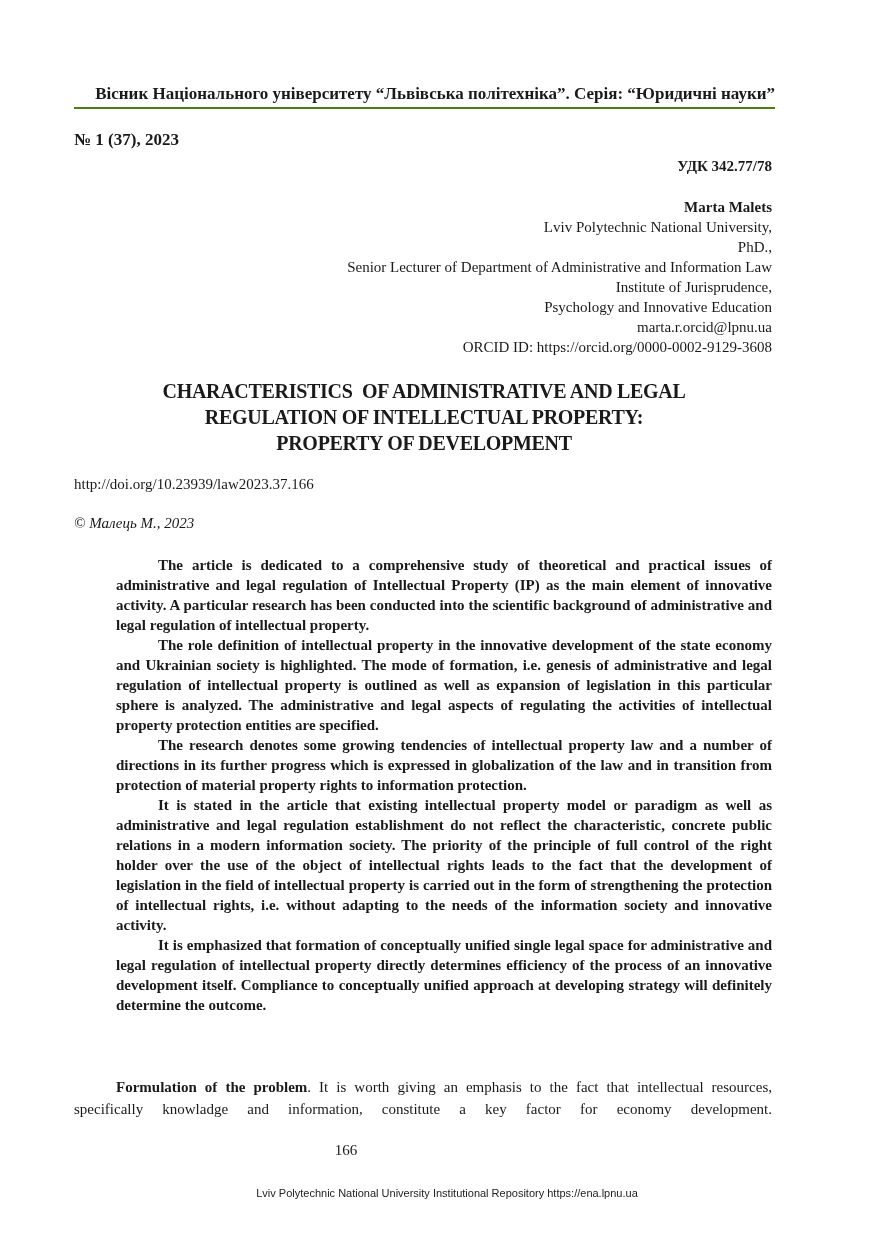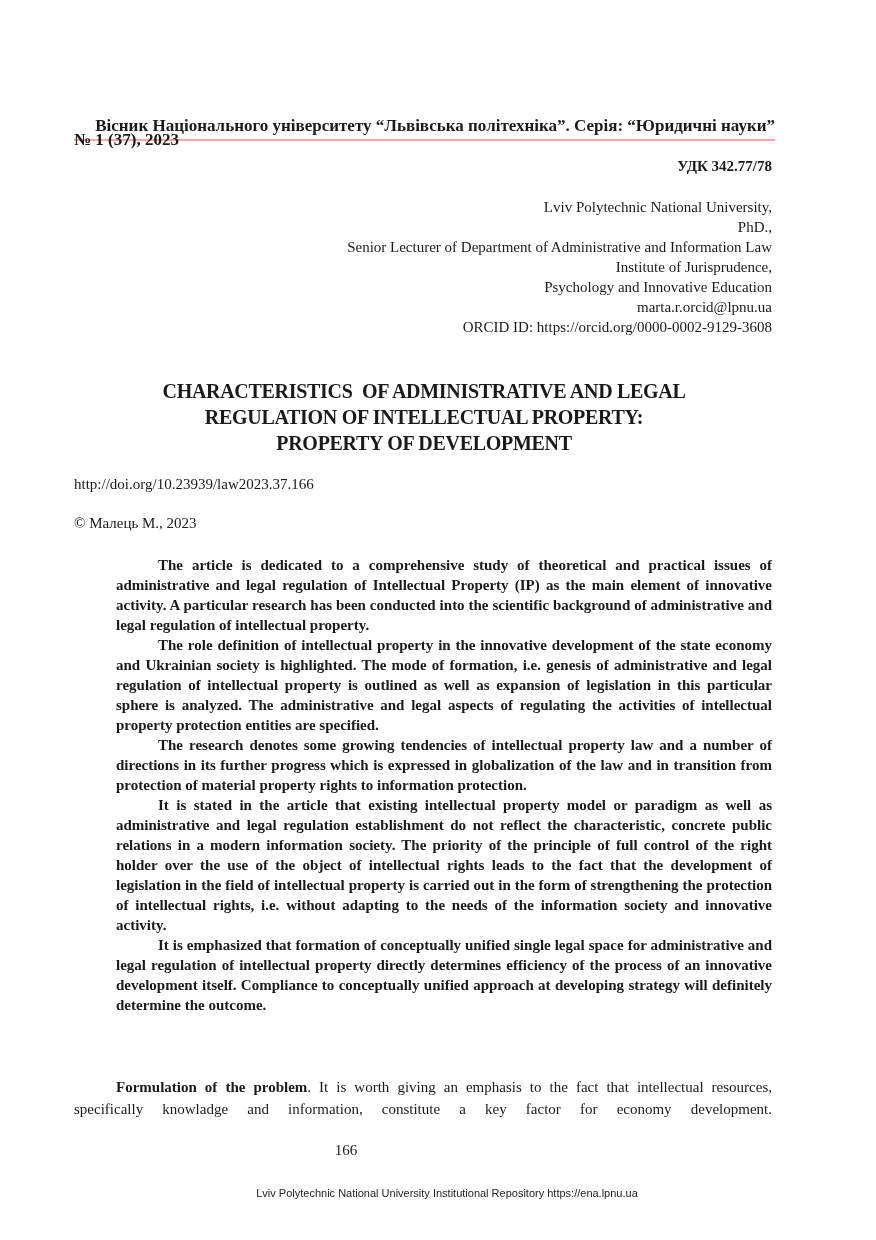--- a/index.html
+++ b/index.html
@@ -6,21 +6,21 @@
   body {
     width: 876px; height: 1240px; position: relative; overflow: hidden;
     font-family: "Liberation Serif", serif; color: #1a1a1a;
   }
   .page { position: absolute; left: 0; top: 0; width: 876px; height: 1240px; }
 
   .journal-header {
     position: absolute; left: 74px; width: 701px; top: 84px;
     font-weight: bold; font-size: 17px; text-align: right;
     letter-spacing: 0px;
-    border-bottom: 2px solid #fca5a5; padding-bottom: 3px; margin-top: 32px;
+    border-bottom: 2px solid #4d7c0f; padding-bottom: 3px;
   }
   .issue {
     position: absolute; left: 74px; top: 130px;
     font-weight: bold; font-size: 17px;
   }
   .udc {
     position: absolute; right: 104px; top: 158px;
     font-weight: bold; font-size: 15px;
   }
   .author-block {
@@ -31,21 +31,21 @@
 
   .title {
     position: absolute; left: 60px; width: 728px; top: 378px;
     text-align: center; font-weight: bold; font-size: 20px; line-height: 26px;
     letter-spacing: -0.3px;
   }
   .doi {
     position: absolute; left: 74px; top: 476px; font-size: 15px;
   }
   .copyright {
-    position: absolute; left: 74px; top: 515px; font-size: 15px; 
+    position: absolute; left: 74px; top: 515px; font-size: 15px; font-style: italic;
   }
 
   .abstract {
     position: absolute; left: 116px; width: 656px; top: 555px;
     font-weight: bold; font-size: 15px; line-height: 20px;
     text-align: justify;
   }
   .abstract p { margin: 0; text-indent: 42px; }
 
   .body-text {
@@ -69,20 +69,21 @@
 <body>
 
 <div class="page">
 
   <div class="journal-header">Вісник Національного університету “Львівська політехніка”. Серія: “Юридичні науки”</div>
   <div class="issue">№ 1 (37), 2023</div>
 
   <div class="udc">УДК 342.77/78</div>
 
   <div class="author-block">
+    <div class="author-name">Marta Malets</div>
     <div>Lviv Polytechnic National University,</div>
     <div>PhD.,</div>
     <div>Senior Lecturer of Department of Administrative and Information Law</div>
     <div>Institute of Jurisprudence,</div>
     <div>Psychology and Innovative Education</div>
     <div>marta.r.orcid@lpnu.ua</div>
     <div>ORCID ID: https://orcid.org/0000-0002-9129-3608</div>
   </div>
 
   <div class="title">

